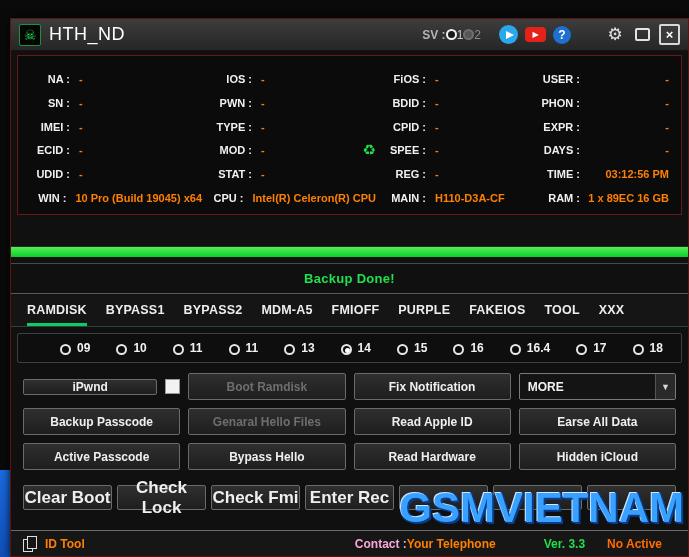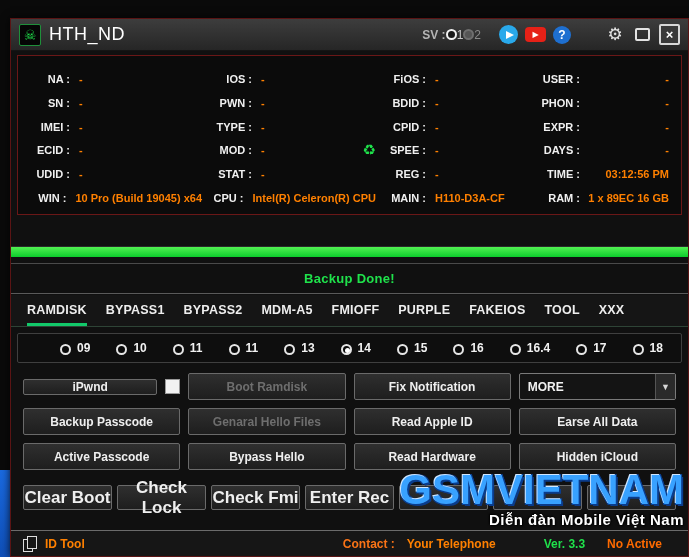--- a/index.html
+++ b/index.html
@@ -111,21 +111,21 @@
   
   .footer { position:absolute; bottom:0; left:0; right:0; height:26px; background:#161616;
     border-top:1px solid #6b6b6b; display:flex; align-items:center; padding:4px 12px; font-size:12px; }
   .copy-icon { width:14px; height:16px; position:relative; margin-right:8px; }
   .copy-icon::before { content:""; position:absolute; left:0; top:3px; width:8px; height:11px;
     border:1px solid #ddd; background:#161616; }
   .copy-icon::after { content:""; position:absolute; left:4px; top:0; width:8px; height:11px;
     border:1px solid #ddd; background:#161616; }
   .f-tool { color:#ff8000; font-weight:bold; }
   .f-spacer { flex:1; }
-  .f-contact-label { color:#f97316; font-weight:bold; margin-right:12px; }
+  .f-contact-label { color:#f9a8d4; font-weight:bold; margin-right:0; }
   .f-contact-value { color:#ff8000; font-weight:bold; margin-right:48px; }
   .f-version { color:#1fe24b; font-weight:bold; margin-right:22px; }
   .f-status { color:#ff6a00; font-weight:bold; margin-right:14px; }
 </style>
 </head>
 <body>
 
 <div class="desktop">
   <div class="desktop-sliver"></div>
 
@@ -361,21 +361,20 @@
       <button class="btn">Check Lock</button>
       <button class="btn">Check Fmi</button>
       <button class="btn">Enter Rec</button>
       <button class="btn"></button>
       <button class="btn"></button>
       <button class="btn"></button>
     </div>
 
     <div class="watermark">
       <div class="wm1">GSMVIETNAM</div>
-      <div class="wm2">Diễn đàn Mobile Việt Nam</div>
     </div>
 
     <div class="footer">
       <span class="copy-icon"></span>
       <span class="f-tool">ID Tool</span>
       <span class="f-spacer"></span>
       <span class="f-contact-label">Contact :</span>
       <span class="f-contact-value">Your Telephone</span>
       <span class="f-version">Ver. 3.3</span>
       <span class="f-status">No Active</span>

